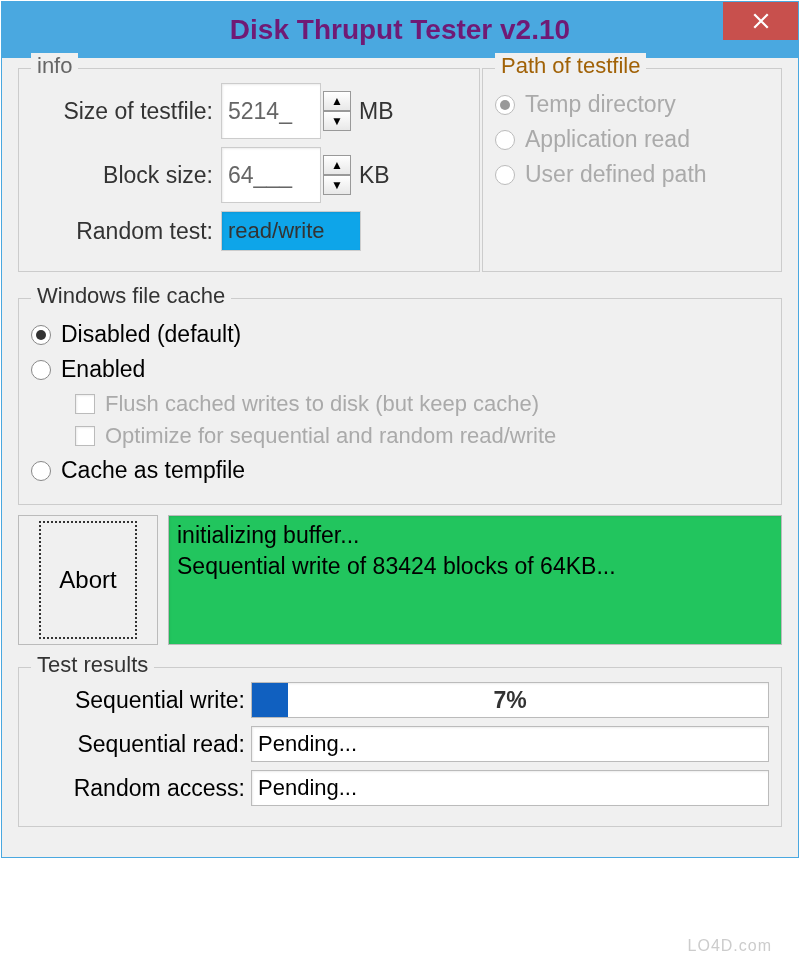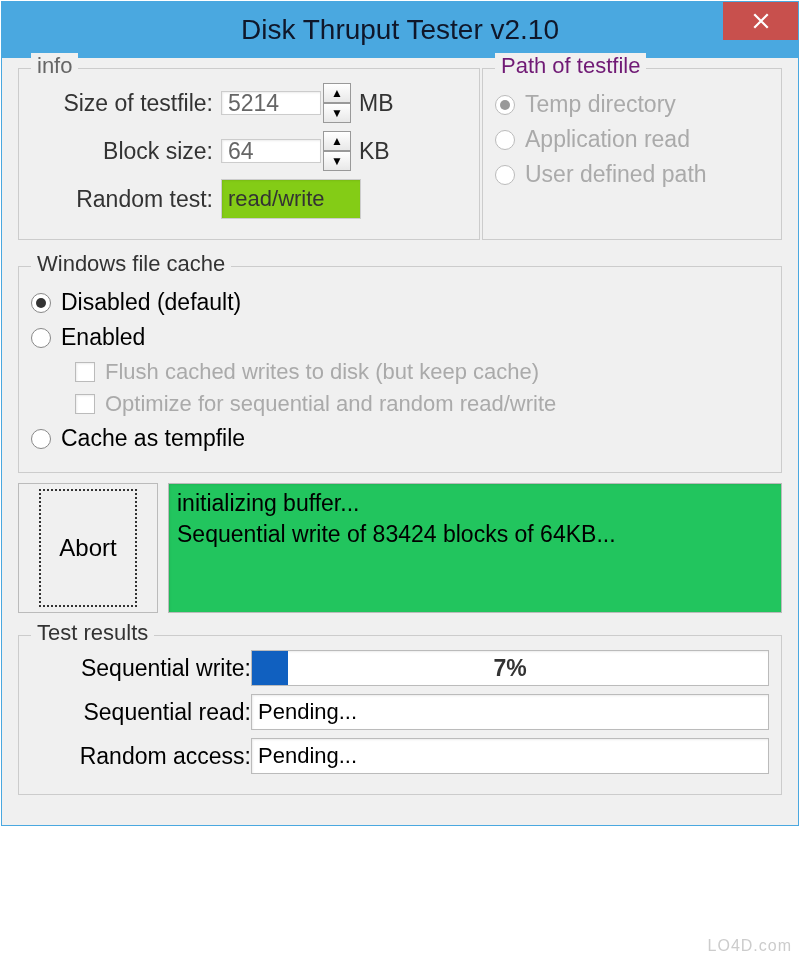--- a/index.html
+++ b/index.html
@@ -19,23 +19,23 @@
     width: 798px;
     margin: 1px;
   }
   .titlebar {
     background: #4aa8e0;
     height: 56px;
     position: relative;
     display: flex;
     align-items: center;
     justify-content: center;
-    color: #0f172a;
+    color: #701a75;
     font-size: 28px;
-    font-weight: 400;
+    font-weight: 700;
   }
   .close-btn {
     position: absolute;
     top: 0;
     right: 0;
     width: 75px;
     height: 38px;
     background: #c8504d;
     color: #fff;
     display: flex;
@@ -79,21 +79,21 @@
   }
   .form-label {
     width: 190px;
     text-align: right;
     padding-right: 8px;
     color: #333;
     font-size: 23px;
   }
   .num-input {
     width: 100px;
-    height: 24px;
+    height: 56px;
     border: 1px solid #ccc;
     background: #fff;
     font-family: inherit;
     font-size: 23px;
     padding: 2px 6px;
     color: #666;
     box-shadow: inset 1px 1px 2px rgba(0,0,0,0.08);
   }
   .spinner {
     display: flex;
@@ -114,31 +114,31 @@
   }
   .unit {
     margin-left: 8px;
     color: #333;
     font-size: 23px;
   }
   .text-input {
     width: 140px;
     height: 40px;
     border: 1px solid #ccc;
-    background: #84cc16;
+    background: #0ea5e9;
     font-family: inherit;
     font-size: 22px;
     padding: 2px 6px;
     color: #333;
     box-shadow: inset 1px 1px 2px rgba(0,0,0,0.08);
   }
   .path-group {
     width: 300px;
   }
-  .path-group .group-label { color: #701a75; text-align: center; }
+  .path-group .group-label { color: #a16207; text-align: center; }
   .radio-row {
     display: flex;
     align-items: center;
     margin: 8px 0;
     font-size: 23px;
     cursor: pointer;
   }
   .radio-row.disabled { color: #aaa; cursor: default; }
   .radio-circ {
     width: 20px;
@@ -217,20 +217,21 @@
     margin-top: 22px;
   }
   .result-row {
     display: flex;
     align-items: center;
     margin-bottom: 8px;
   }
   .result-label {
     width: 220px;
     text-align: right;
+    padding-right: 6px;
     font-size: 23px;
   }
   .progress-field {
     flex: 1;
     height: 36px;
     border: 1px solid #bbb;
     background: #fff;
     position: relative;
     box-shadow: inset 1px 1px 2px rgba(0,0,0,0.08);
   }
@@ -256,21 +257,21 @@
     background: #fff;
     padding: 2px 6px;
     font-size: 22px;
     display: flex;
     align-items: center;
     box-shadow: inset 1px 1px 2px rgba(0,0,0,0.08);
   }
   .watermark {
     position: fixed;
     bottom: 6px;
-    right: 8px;
+    right: 28px;
     color: #ccc;
     font-size: 16px;
     letter-spacing: 1px;
   }
 </style>
 </head>
 <body>
 
 <div class="window">
   <div class="titlebar">

